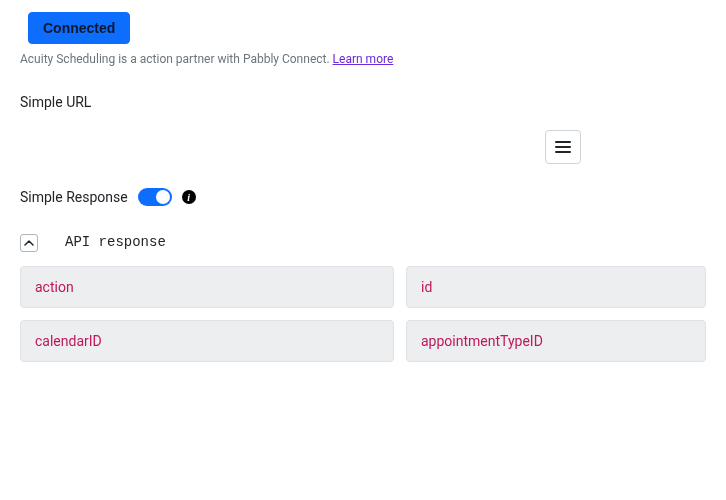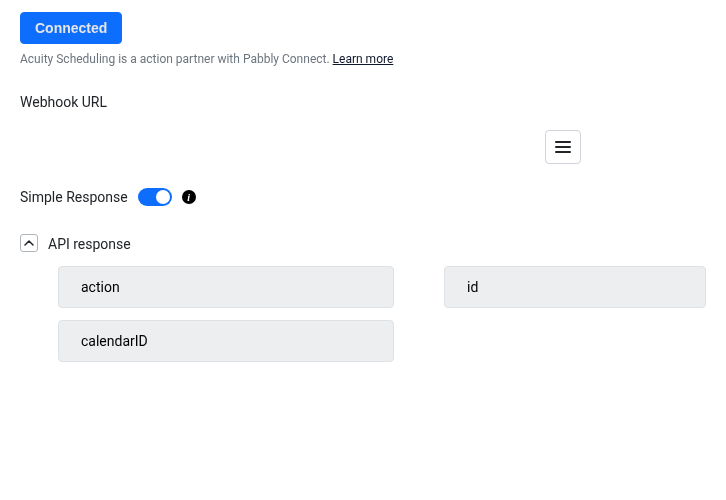--- a/index.html
+++ b/index.html
@@ -17,30 +17,31 @@
     padding: 7px 14px;
     border-radius: 4px;
     font-size: 14px;
     font-weight: 600;
     cursor: pointer;
     border: 1px solid transparent;
     background: none;
   }
   .btn-primary {
     background: #0d6efd;
-    color: #e5e5e5;
+    color: #0f172a;
     border-color: #0d6efd;
+    margin-left: 8px;
   }
   .helper-text {
     font-size: 12px;
     color: #6c757d;
     margin-top: 8px;
   }
   .helper-text a {
-    color: #0f172a;
+    color: #6d28d9;
     text-decoration: underline;
     cursor: pointer;
   }
   .section-label {
     font-size: 14px;
     color: #212529;
     margin-top: 28px;
     font-weight: 400;
   }
   .hamburger-row {
@@ -101,23 +102,24 @@
     display: inline-flex;
     align-items: center;
     justify-content: center;
     font-size: 10px;
     font-weight: bold;
     font-style: italic;
     font-family: Georgia, serif;
   }
   .api-header {
     display: flex;
-    align-items: flex-end;
-    gap: 10px;
+    align-items: flex-start;
+    gap: 27px;
     margin-top: 28px;
+    font-family: Liberation Mono, monospace;
   }
   .collapse-btn {
     width: 18px;
     height: 18px;
     border: 1px solid #adb5bd;
     border-radius: 3px;
     display: flex;
     align-items: center;
     justify-content: center;
     cursor: pointer;
@@ -127,25 +129,24 @@
   .kv-grid {
     margin-top: 14px;
     display: grid;
     grid-template-columns: 1fr 300px;
     gap: 12px 12px;
   }
   .kv-key, .kv-val {
     background: #eceeef;
     border: 1px solid #dee2e6;
     border-radius: 4px;
-    padding: 12px 22px;
-    font-size: 14px;
-    color: #000000;
+    padding: 12px 14px;
+    font-size: 14px;
+    color: #be185d;
     position: relative;
-    margin-left: 38px;
   }
   .kv-val {
     resize: both;
     overflow: hidden;
   }
   .kv-val::after {
     content: "";
     position: absolute;
     right: 2px;
     bottom: 2px;
@@ -166,21 +167,21 @@
 
 
 <button class="btn btn-primary">Connected</button>
 
 
 <div class="helper-text">
   <span>Acuity Scheduling is a action partner with Pabbly Connect. </span><a>Learn more</a>
 </div>
 
 
-<div class="section-label">Webhook URL</div>
+<div class="section-label">Simple URL</div>
 
 
 <div class="hamburger-row">
   <div class="hamburger">
     <span></span>
     <span></span>
     <span></span>
   </div>
 </div>
 
@@ -201,19 +202,20 @@
   <span>API response</span>
 </div>
 
 <div class="kv-grid">
   <div class="kv-key">action</div>
 
   <div class="kv-key">id</div>
 
   <div class="kv-key">calendarID</div>
 
+  <div class="kv-key">appointmentTypeID</div>
 </div>
 
 
 
 
 
 
 
 </body></html>

